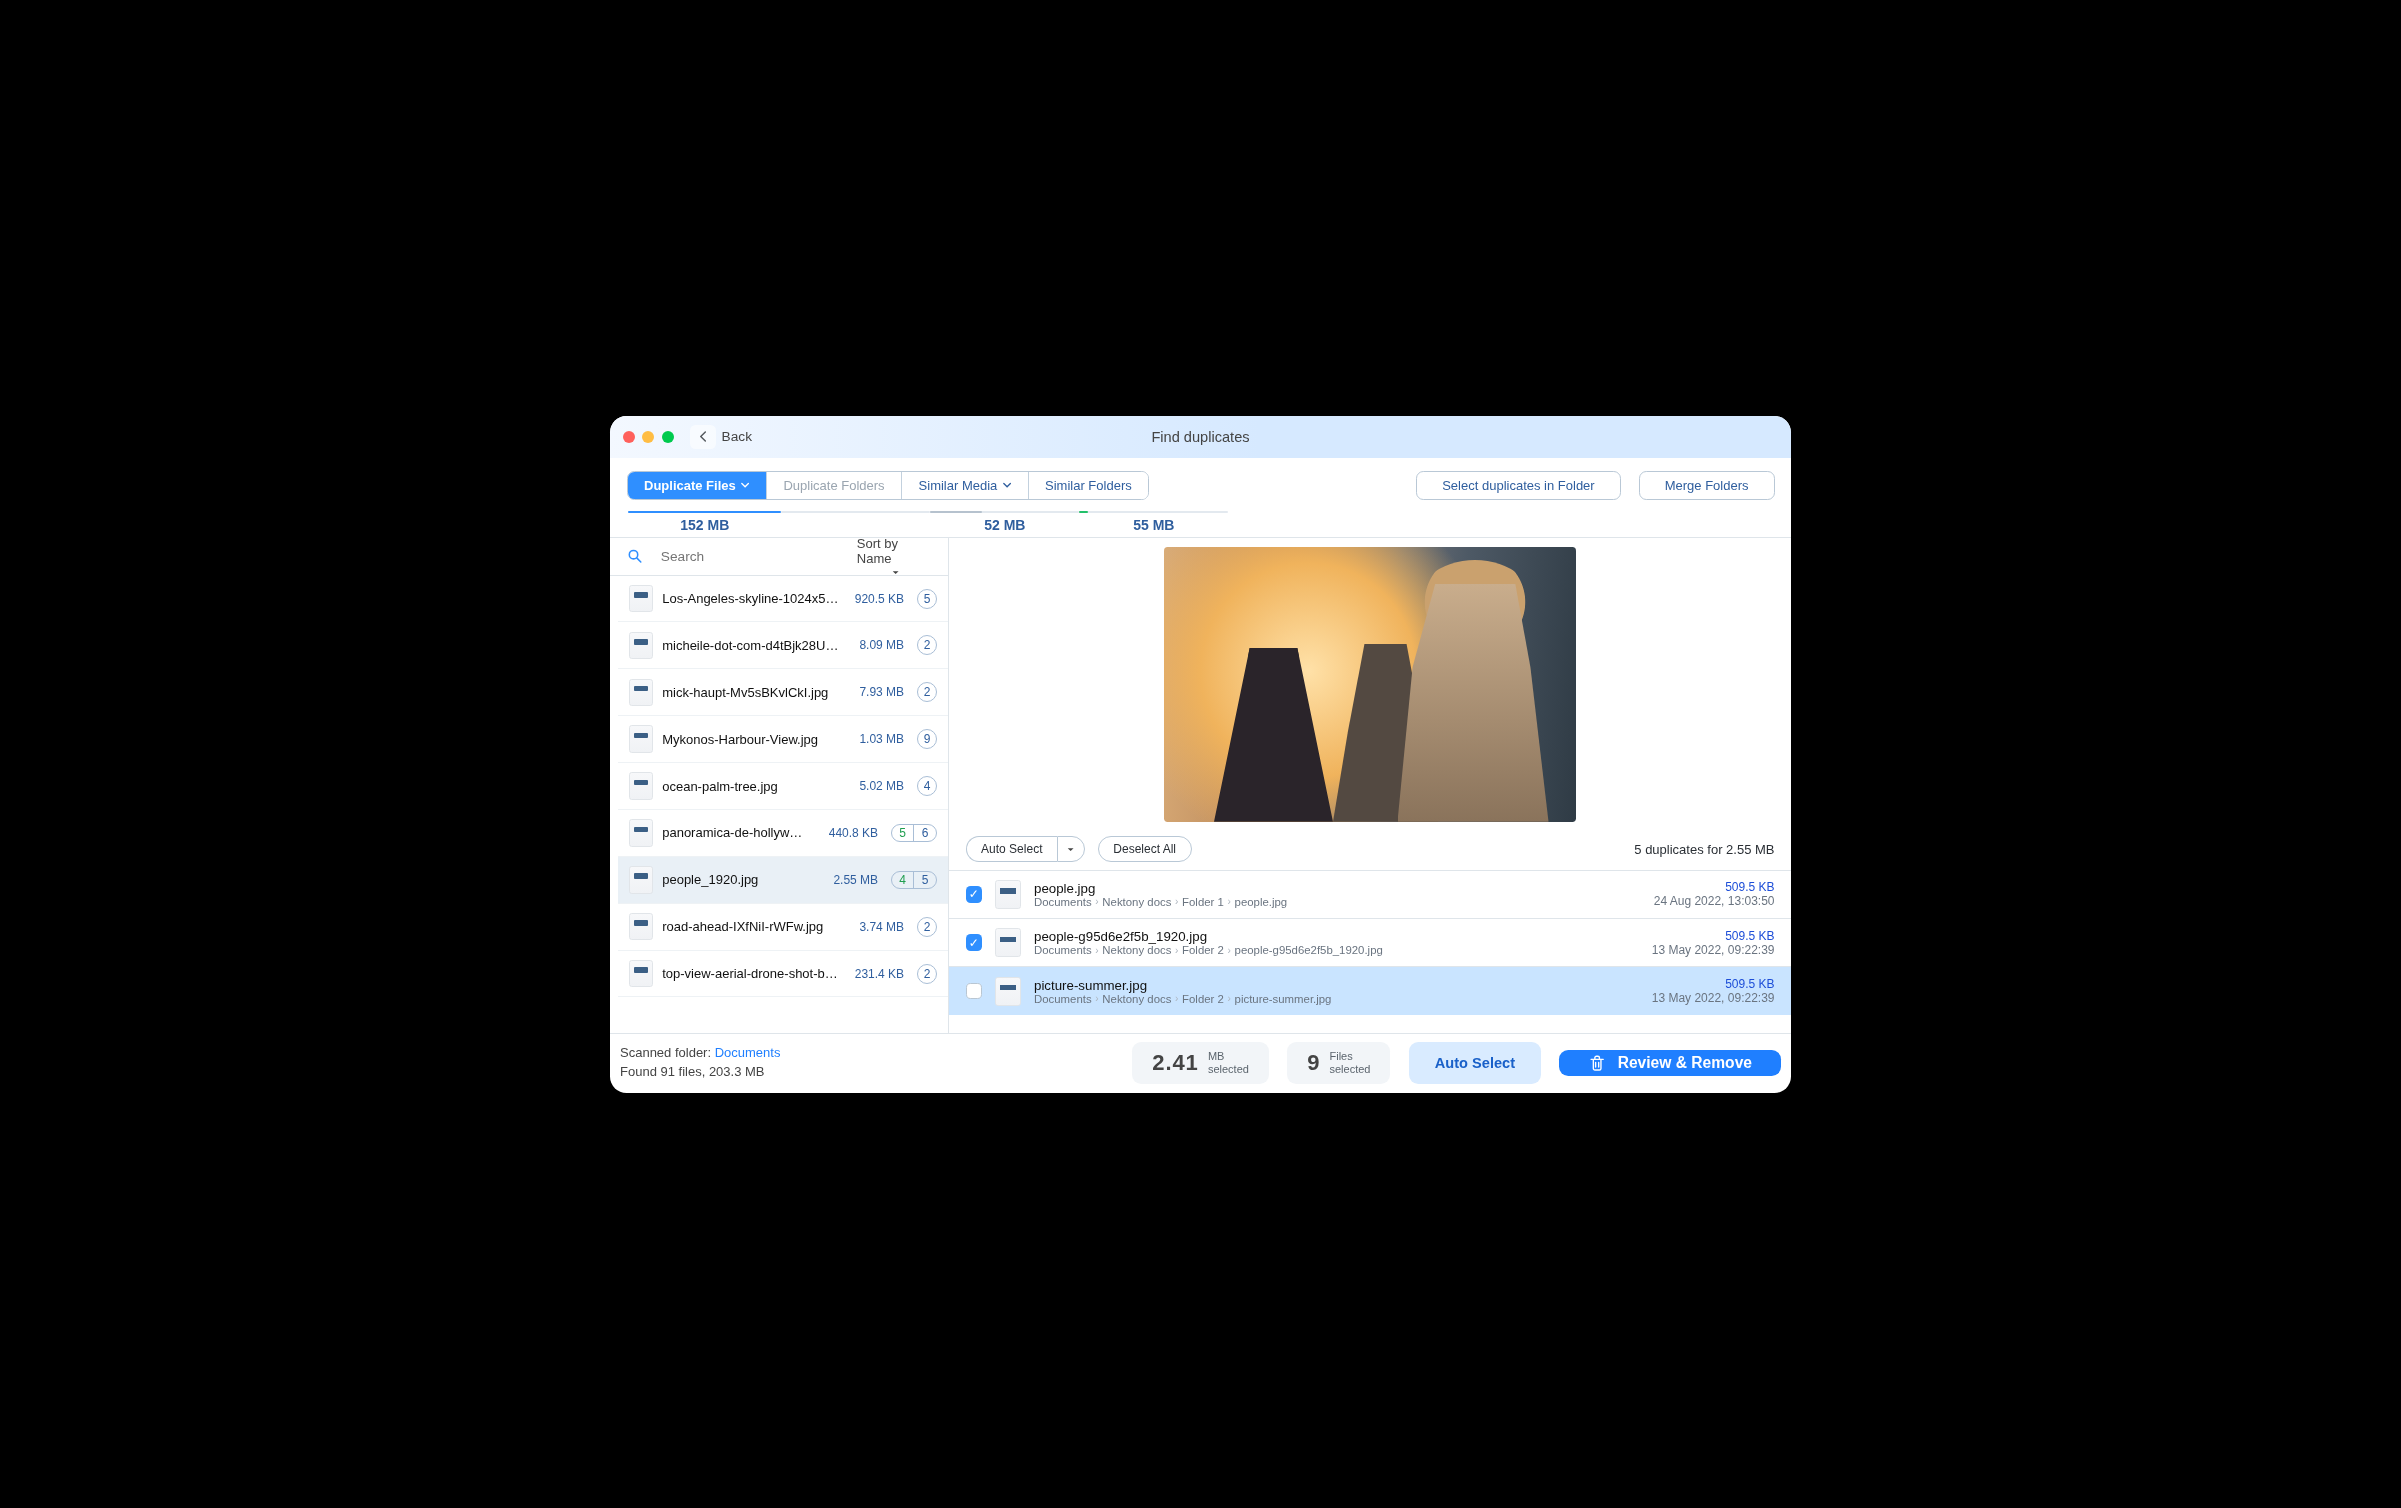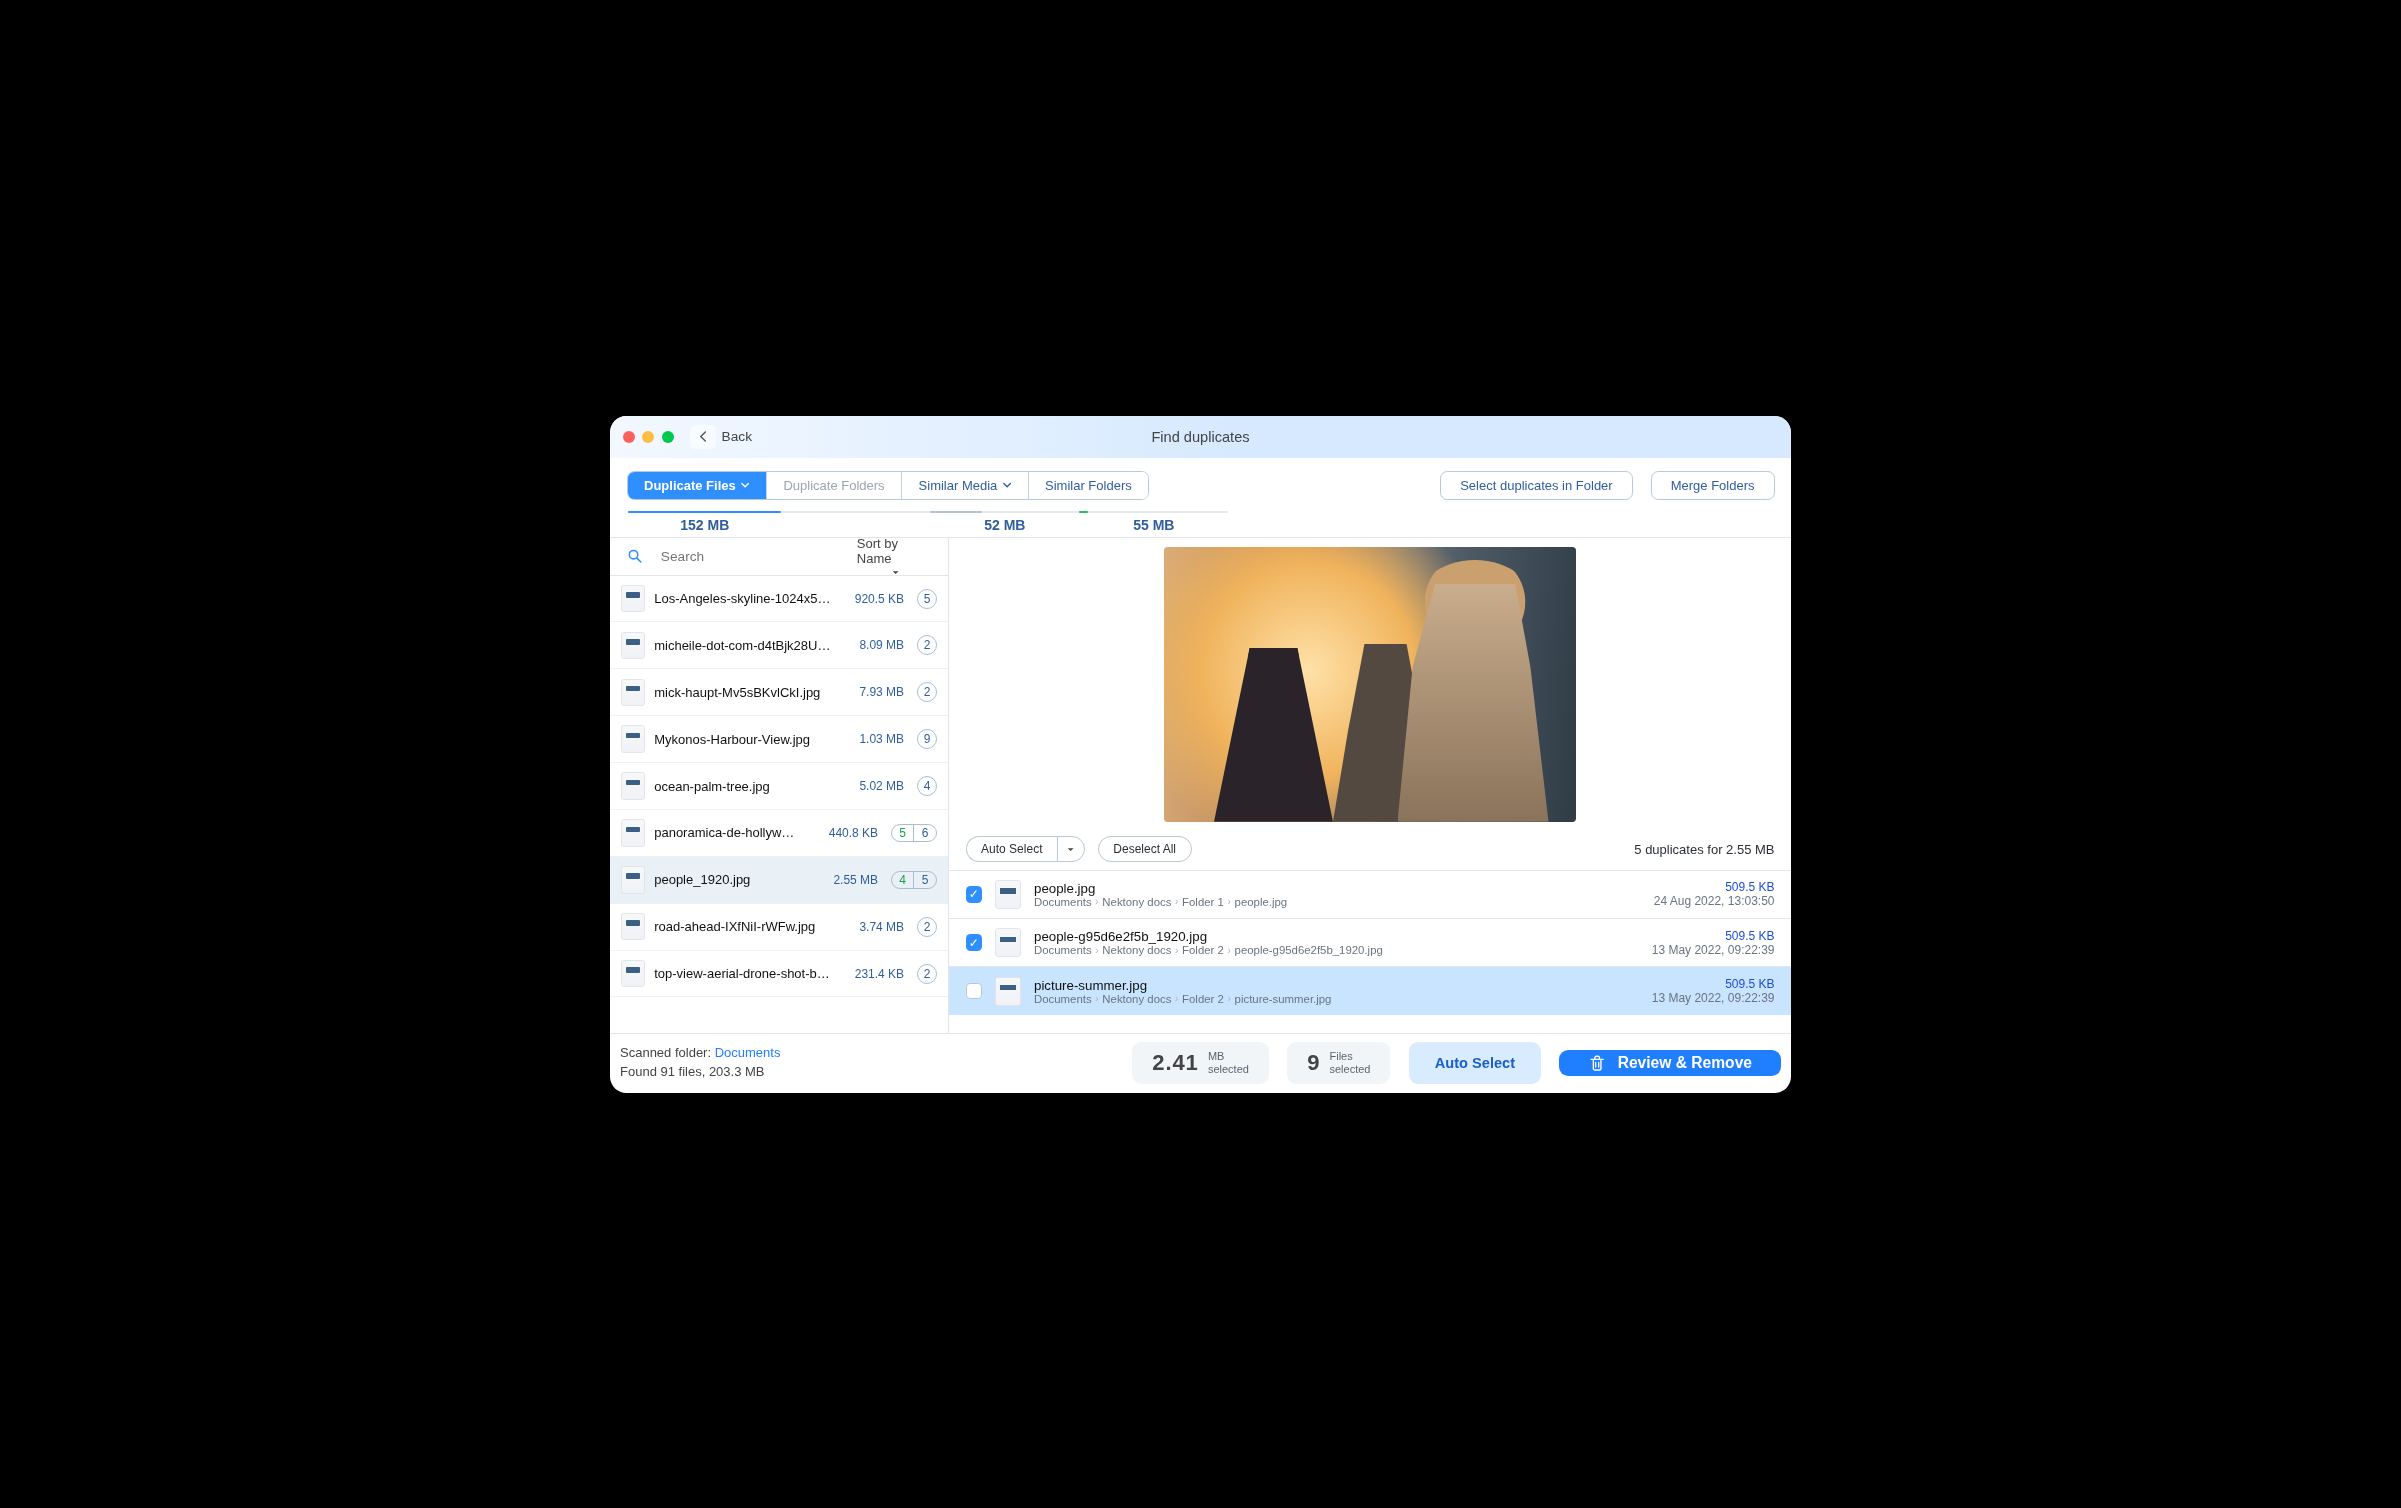--- a/index.html
+++ b/index.html
@@ -88,21 +88,21 @@
     display: flex; align-items: center; justify-content: center;
     padding: 0 16.5px; font-size: 13px;
     color: var(--blue-text); background: #fff;
     border-right: 0.9px solid #c3d1de;
     white-space: nowrap;
   }
   .seg:last-child { border-right: none; }
   .seg.active { background: #2f8fff; color: #fff; font-weight: 600; }
   .seg .chev { margin-left: 5.5px; }
   .pill-btn {
-    height: 29px; padding: 0 19px;
+    height: 29px; padding: 0 25px;
     border: 0.9px solid #b9c8d6; border-radius: 7.3px;
     display: flex; align-items: center; justify-content: center;
     font-size: 13px; color: var(--blue-text); background: #fff;
   }
   .seg-sizes {
     display: flex; margin-top: 11px; font-size: 14px; color: var(--blue-text);
     padding-left: 1.8px;
     font-weight: bold;
   }
   .size-item { display: flex; flex-direction: column; align-items: center; }
@@ -126,21 +126,21 @@
   .search-row input {
     border: none; outline: none; font-size: 13.7px; flex: 1;
     background: transparent;
   }
   .sort-by {
     font-size: 13px; color: var(--grey-text); display: flex; align-items: center;
     gap: 3.7px;
     flex-direction: column;
   }
   .file-list {
-    flex: 1; overflow-y: auto;
+    flex: 1; overflow-y: auto; padding-left: 8px;
   }
   .file-row {
     display: flex; align-items: center;
     padding: 9.2px 11px; border-bottom: 0.9px solid #eef2f5;
     gap: 9.2px;
   }
   .file-row.selected { background: var(--list-sel); }
   .thumb {
     width: 24px; height: 27.5px;
     background: linear-gradient(#f7f8fa,#f0f2f5);

